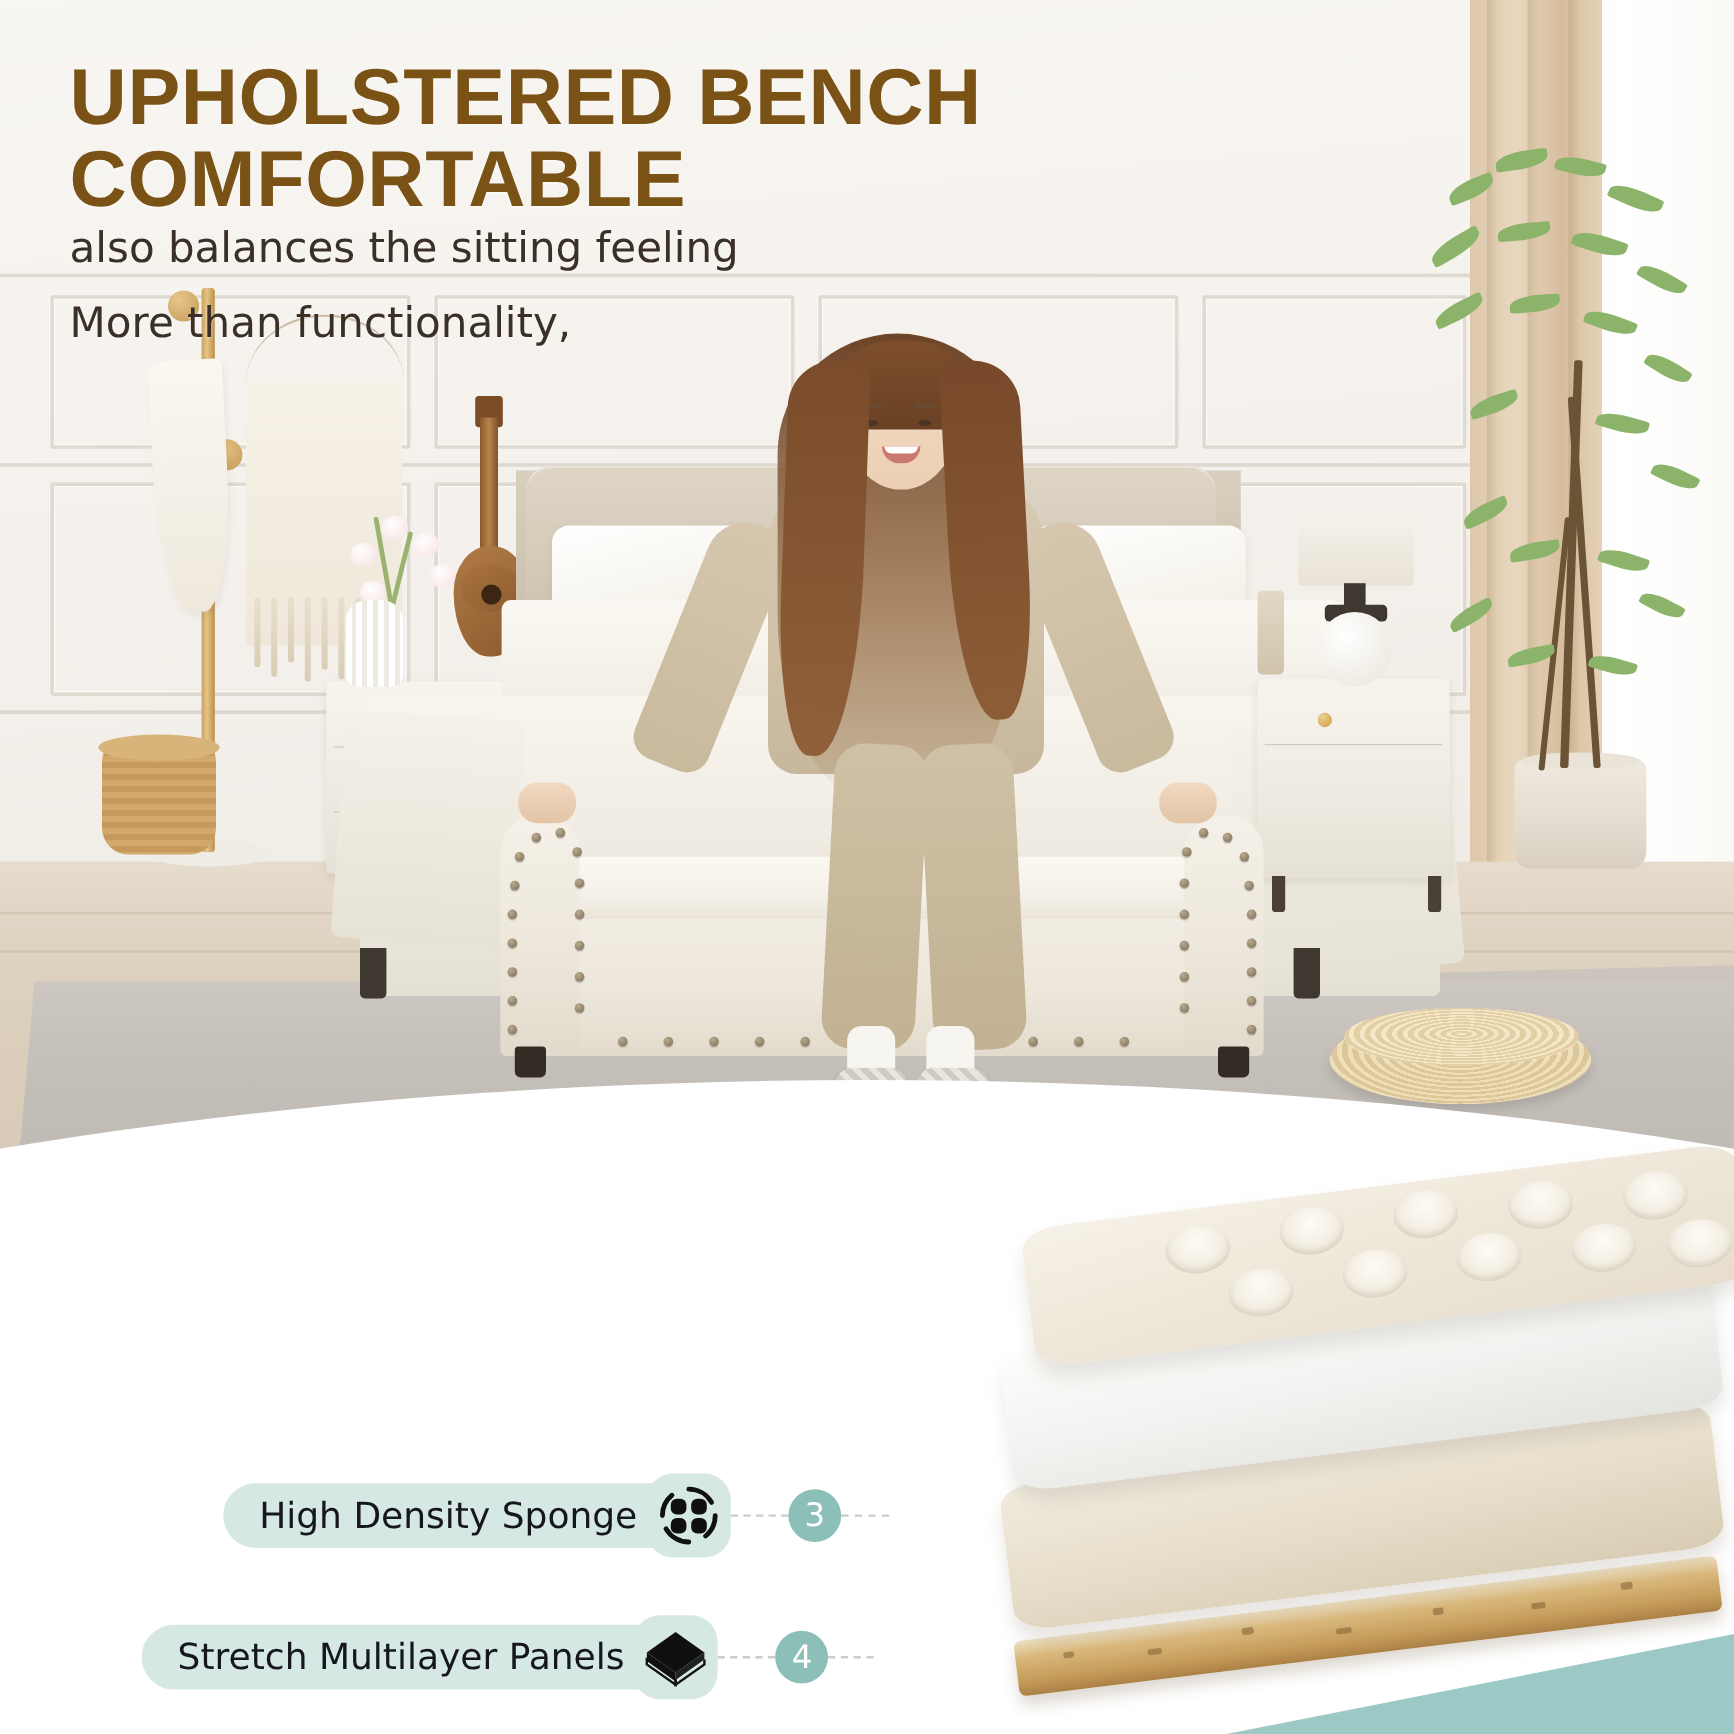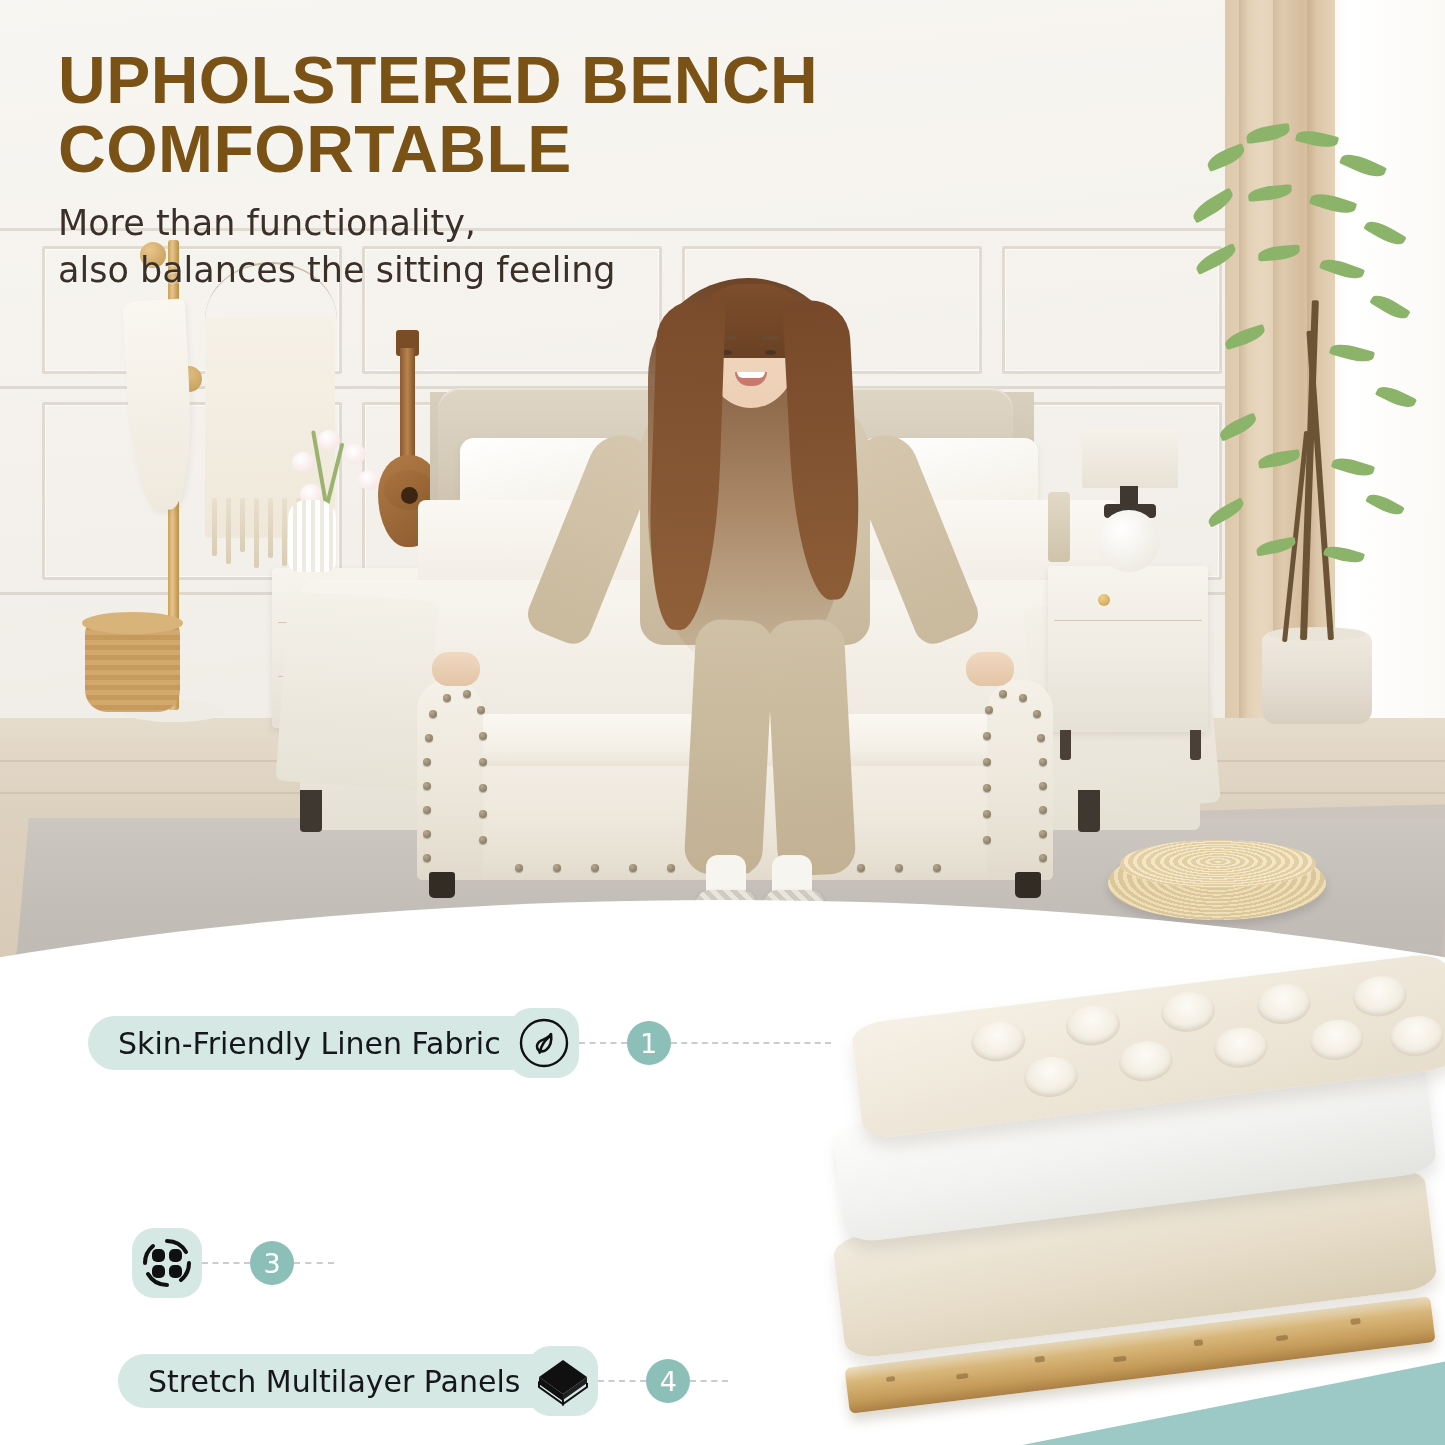--- a/index.html
+++ b/index.html
@@ -479,22 +479,22 @@
     <div class="w-sock" style="left:772px;top:855px;"></div>
     <div class="w-slipper" style="left:696px;top:890px;"></div>
     <div class="w-slipper" style="left:764px;top:890px;"></div>
 
     <div class="pouf"></div>
     <div class="pouf-top"></div>
 
     <div class="headline">
       <div class="h1">UPHOLSTERED BENCH</div>
       <div class="h1">COMFORTABLE</div>
+      <div class="sub" style="margin-top:2px;">also balances the sitting feeling</div>
       <div class="sub">More than functionality,</div>
-      <div class="sub" style="margin-top:2px;">also balances the sitting feeling</div>
     </div>
   </div>
 
   <div class="infopanel"></div>
   <div class="teal-wedge"></div>
 
   <div class="stack">
     <div class="slab slab-cork">
       <div class="cork-speck" style="left:40px;top:14px;width:9px;height:5px;"></div>
       <div class="cork-speck" style="left:110px;top:20px;width:12px;height:5px;"></div>
@@ -513,38 +513,26 @@
       <div class="tuft" style="left:406px;top:12px;"></div>
       <div class="tuft" style="left:502px;top:16px;"></div>
       <div class="tuft" style="left:166px;top:56px;"></div>
       <div class="tuft" style="left:262px;top:52px;"></div>
       <div class="tuft" style="left:358px;top:50px;"></div>
       <div class="tuft" style="left:454px;top:54px;"></div>
       <div class="tuft" style="left:534px;top:60px;"></div>
     </div>
   </div>
 
-  <div class="feature" style="left:88px;top:1012px;">
+
+
+  <div class="feature" style="left:186px;top:1232px;">
     <div class="pill">
-      <span>Skin-Friendly Linen Fabric</span>
-    </div>
-    <div class="iconbadge">
-      <svg width="52" height="52" viewBox="0 0 52 52">
-        <circle cx="26" cy="26" r="23" fill="none" stroke="#101010" stroke-width="2.4"></circle>
-        <path d="M33 17c1 7-1 13-5 16-3.2 2.4-7.2 1.6-8.6-1.4-1.4-3 .4-6.6 4-8.2 3.2-1.4 7-2 9.6-6.4z" fill="none" stroke="#101010" stroke-width="2.6" stroke-linejoin="round"></path>
-        <path d="M31 20c-4 3.2-7.6 7.8-9.4 15.6" fill="none" stroke="#101010" stroke-width="2.6" stroke-linecap="round"></path>
-      </svg>
-    </div>
-    <div class="dash" style="width:48px;"></div>
-    <div class="numcircle">1</div>
-    <div class="dash" style="width:160px;"></div>
-  </div>
-
-
-  <div class="feature" style="left:186px;top:1232px;">
+      <span>High Density Sponge</span>
+    </div>
     <div class="iconbadge">
       <svg width="54" height="54" viewBox="0 0 54 54">
         <path d="M27 5a22 22 0 0 1 19 11" fill="none" stroke="#101010" stroke-width="4" stroke-linecap="round"></path>
         <path d="M49 27a22 22 0 0 1-8 17" fill="none" stroke="#101010" stroke-width="4" stroke-linecap="round"></path>
         <path d="M27 49A22 22 0 0 1 8 38" fill="none" stroke="#101010" stroke-width="4" stroke-linecap="round"></path>
         <path d="M5 27a22 22 0 0 1 8-17" fill="none" stroke="#101010" stroke-width="4" stroke-linecap="round"></path>
         <rect x="12" y="13" width="13" height="13" rx="5" fill="#101010"></rect>
         <rect x="29" y="13" width="13" height="13" rx="5" fill="#101010"></rect>
         <rect x="12" y="29" width="13" height="13" rx="5" fill="#101010"></rect>
         <rect x="29" y="29" width="13" height="13" rx="5" fill="#101010"></rect>

